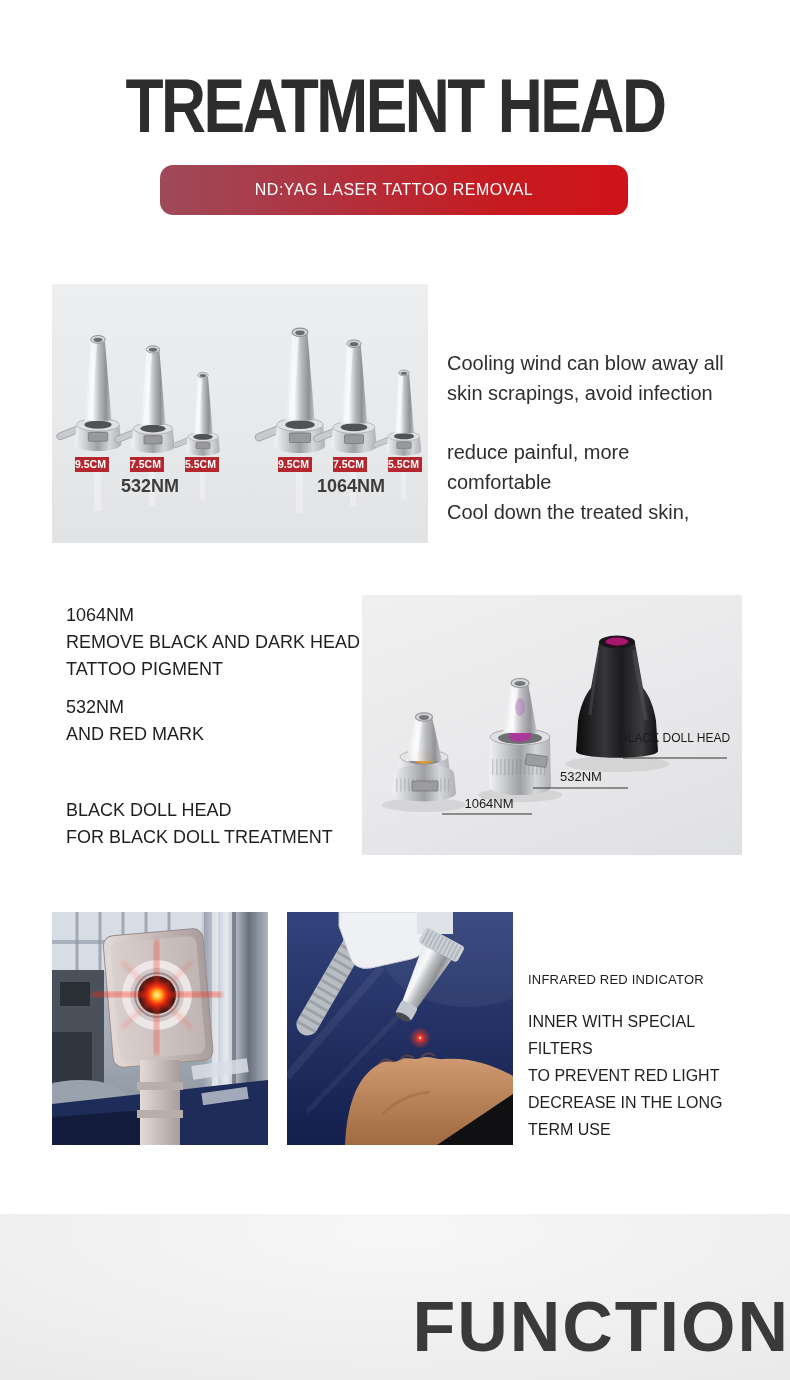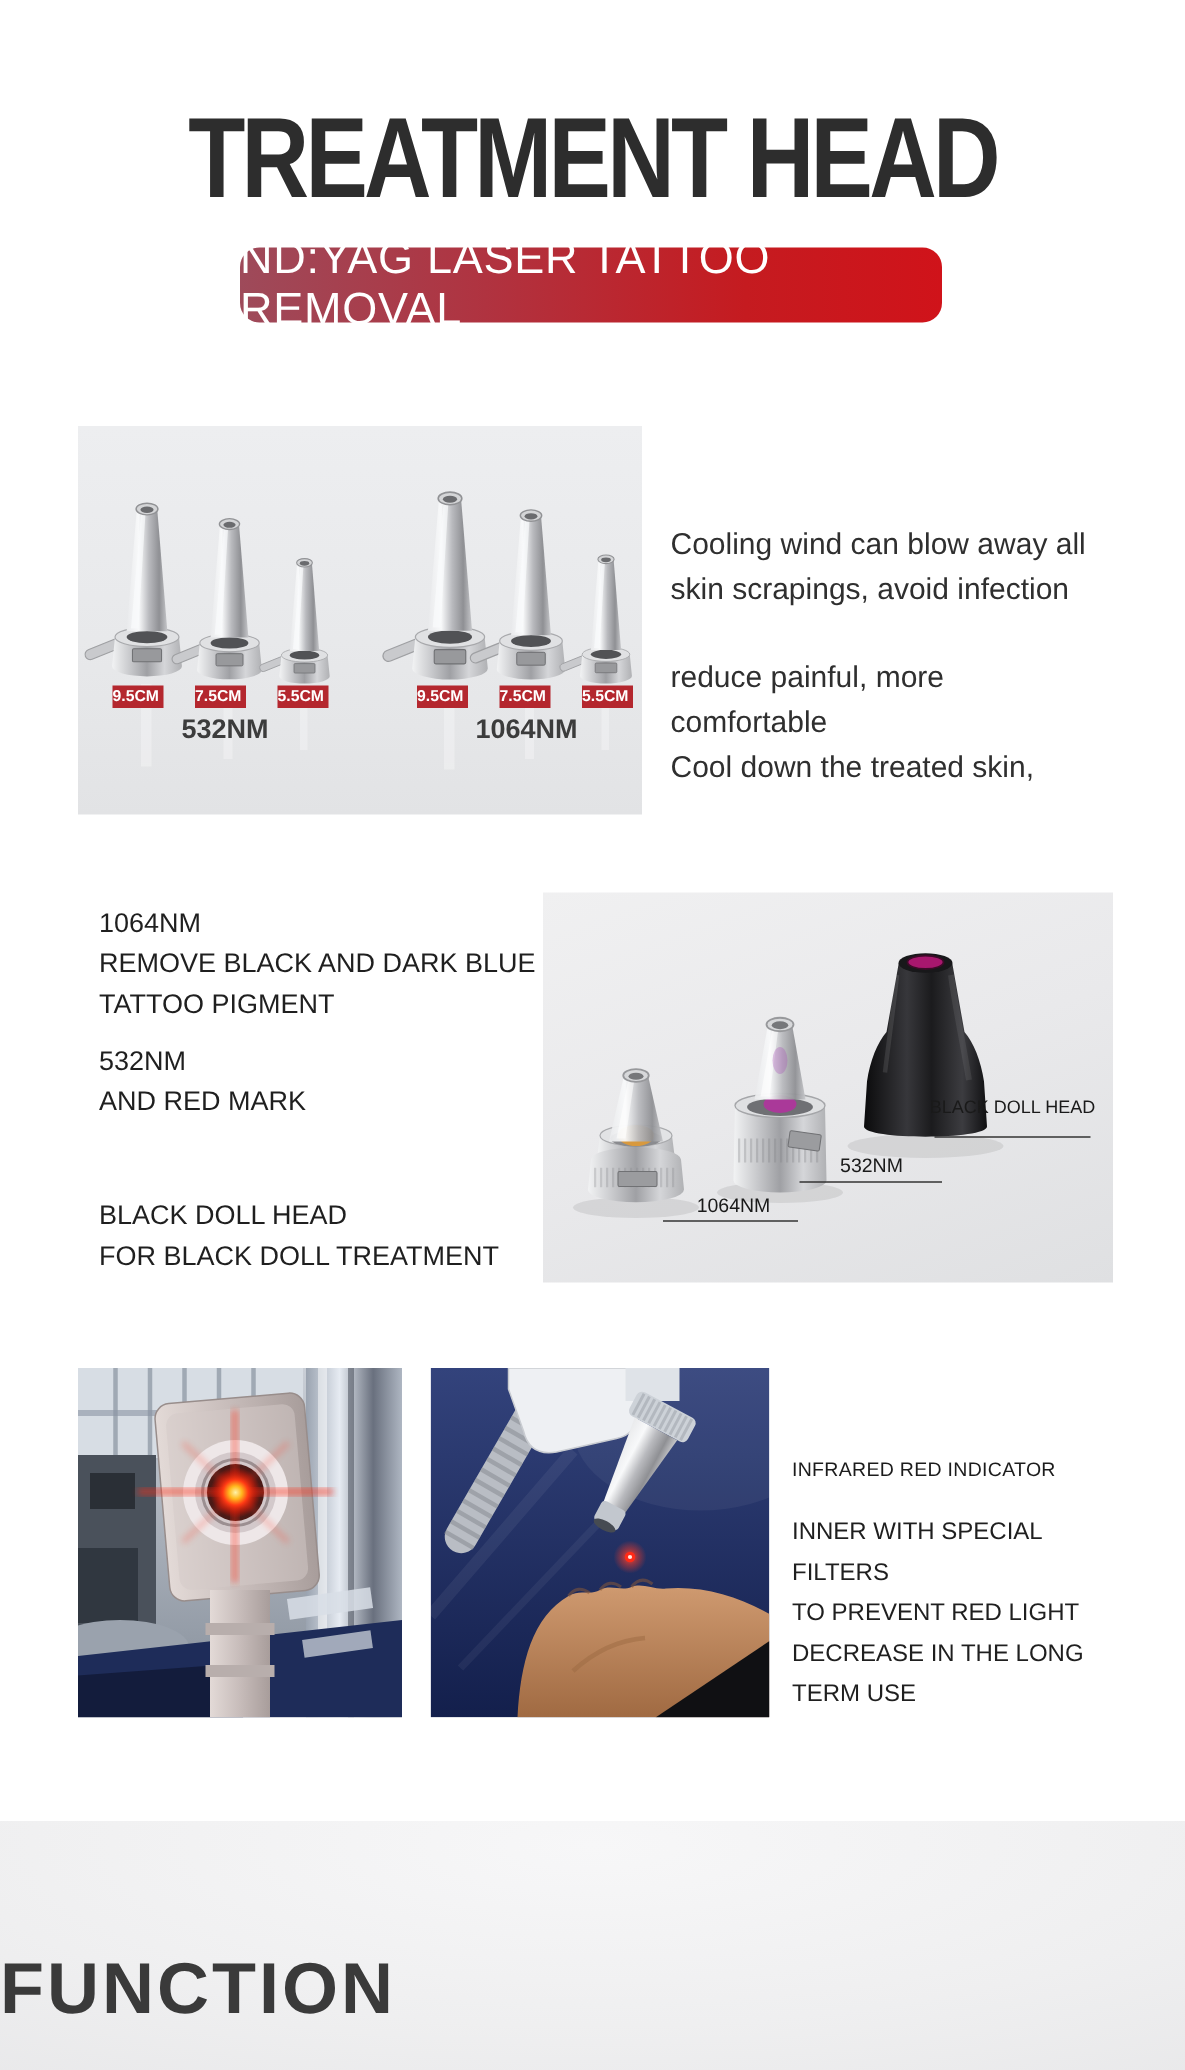--- a/index.html
+++ b/index.html
@@ -16,21 +16,21 @@
     color:#2d2d2d; letter-spacing:-3px;
     transform:scaleX(0.82); transform-origin:50% 50%;
     white-space:nowrap;
   }
   .banner{
     position:absolute; left:160px; top:165px; width:468px; height:50px;
     border-radius:13px;
     background:linear-gradient(90deg,#9e4a5a 0%, #b03340 35%, #c51b20 72%, #d0131a 100%);
     display:flex; align-items:center; justify-content:center;
   }
-  .banner span{ color:#ffffff; font-size:30px; letter-spacing:0.5px; }
+  .banner span{ color:#ffffff; font-size:16px; letter-spacing:0.5px; }
 
   
   .img-sizes{
     position:absolute; left:52px; top:284px; width:376px; height:259px;
     background:linear-gradient(180deg,#edeef0 0%, #e8e9eb 55%, #e2e3e5 100%);
     overflow:hidden;
   }
   .img-sizes svg{ position:absolute; left:0; top:0; }
   .size-badge{
     position:absolute; top:173px; width:34px; height:15px;
@@ -72,22 +72,22 @@
     color:#1c1c1c; letter-spacing:0.2px; }
   .ind-body{ position:absolute; left:528px; top:1008px; width:230px;
     font-size:16px; line-height:27px; color:#1f1f1f; }
 
   
   .func{
     position:absolute; left:0; top:1214px; width:790px; height:166px;
     background:radial-gradient(ellipse 120% 160% at 50% 10%, #f7f7f8 0%, #efeff0 45%, #e2e2e4 100%);
   }
   .func-title{
-    position:absolute; left:0; top:78px; width:790px; text-align:left;
-    font-size:48px; line-height:70px; font-weight:bold; color:#3a3a3a;
+    position:absolute; left:0; top:78px; width:790px; text-align:right;
+    font-size:70px; line-height:70px; font-weight:bold; color:#3a3a3a;
     letter-spacing:2px;
   }
 </style>
 </head>
 <body>
 
 <div class="page">
 
   <div class="main-title">TREATMENT HEAD</div>
 
@@ -158,21 +158,21 @@
       <div>skin scrapings, avoid infection</div>
     </div>
     <div class="p2">
       <div>reduce painful, more comfortable</div>
       <div>Cool down the treated skin,</div>
     </div>
   </div>
 
   <div class="winfo wi1">
     <div>1064NM</div>
-    <div>REMOVE BLACK AND DARK BLUE</div>
+    <div>REMOVE BLACK AND DARK HEAD</div>
     <div>TATTOO PIGMENT</div>
   </div>
   <div class="winfo wi2">
     <div>532NM</div>
     <div>AND RED MARK</div>
   </div>
   <div class="winfo wi3">
     <div>BLACK DOLL HEAD</div>
     <div>FOR BLACK DOLL TREATMENT</div>
   </div>

